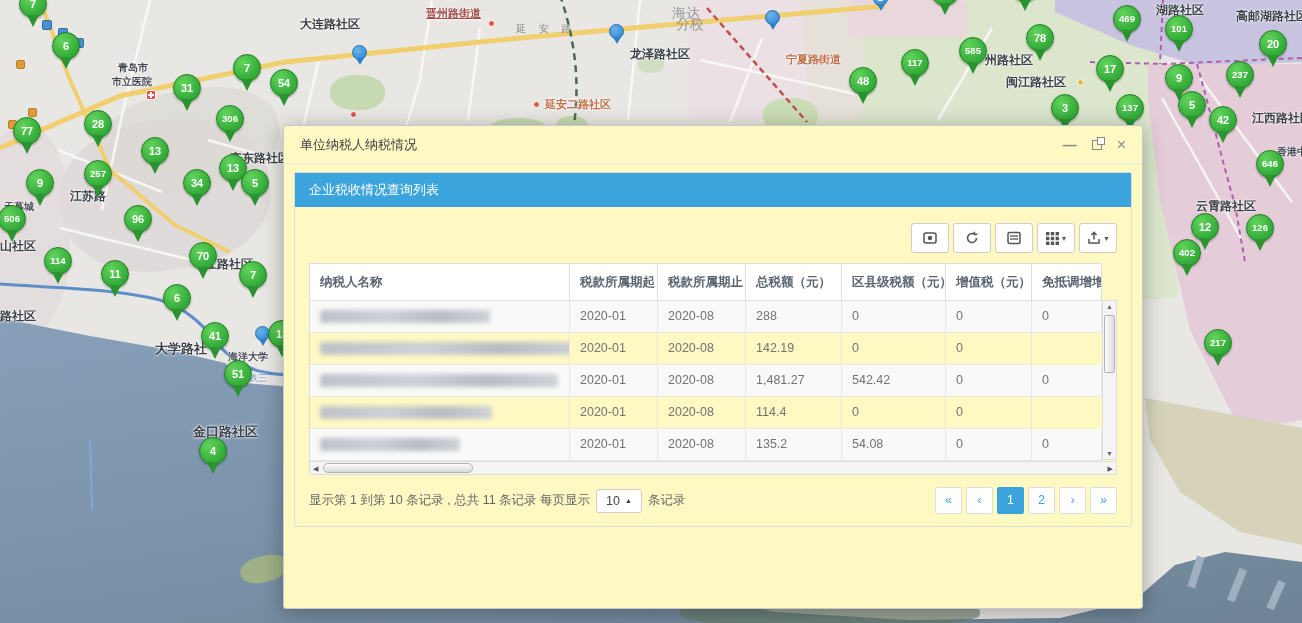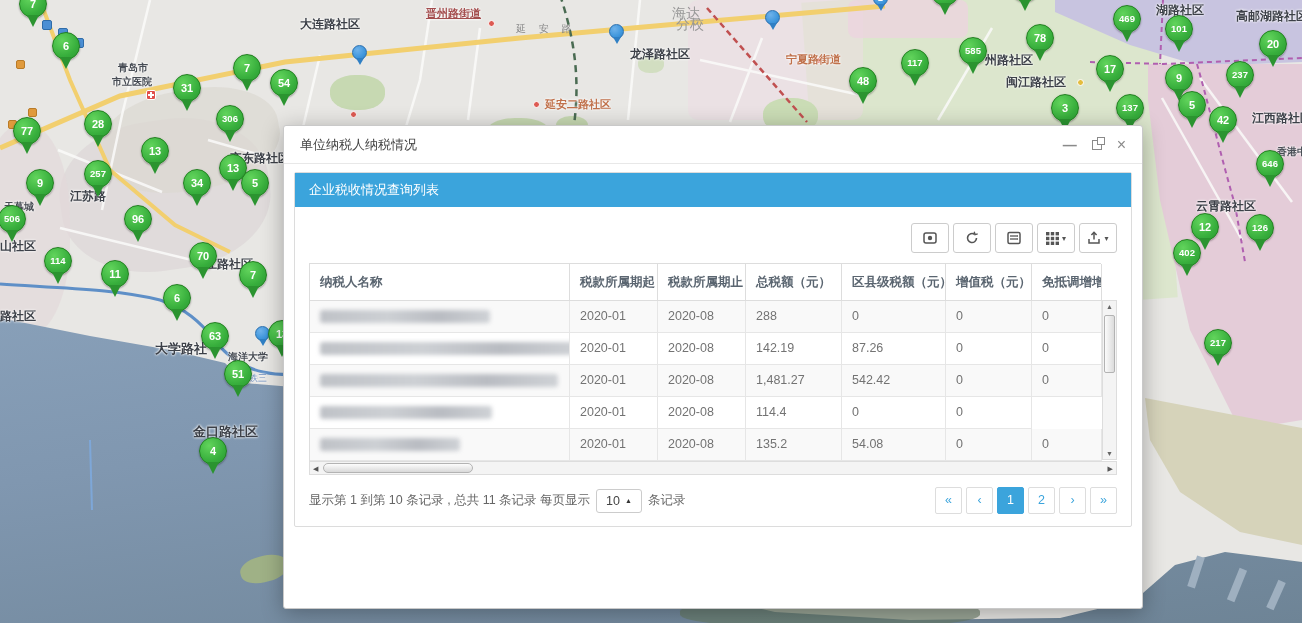--- a/index.html
+++ b/index.html
@@ -49,21 +49,21 @@
   .pin .num.small{font-size:9.5px;}
   .bpin{position:absolute;width:16px;height:23px;margin:-21px 0 0 -8px;z-index:6;cursor:pointer;}
   .bpin .head{position:absolute;top:0;left:0;width:15px;height:15px;border-radius:50%;
      background:radial-gradient(circle at 35% 30%,#6fb2ea,#3f97dd 60%,#2f7fc4);border:1px solid #2a6faf;}
   .bpin .tail{position:absolute;top:13px;left:4px;width:0;height:0;
      border-left:4px solid transparent;border-right:4px solid transparent;border-top:7px solid #2f7fc4;}
   .bpin .num{position:absolute;top:0;left:0;width:15px;height:15px;line-height:15px;text-align:center;
      color:#fff;font-weight:bold;font-size:9px;}
 
   
-  #modal{position:absolute;left:283px;top:125px;width:860px;height:484px;background:#ffffff;
+  #modal{position:absolute;left:283px;top:125px;width:860px;height:484px;background:#fef9c3;
      border:1px solid #c9c9c9;border-radius:3px;box-shadow:0 4px 22px rgba(0,0,0,.3);z-index:20;}
   .m-title{height:38px;display:flex;align-items:center;justify-content:space-between;
      padding:0 16px;border-bottom:1px solid #e8e8e8;font-size:13px;color:#444;}
   .wc{display:flex;align-items:center;gap:15px;color:#8a8a8a;}
   .wc span{cursor:pointer;line-height:1;}
   .wc .mini{font-size:14px;font-weight:bold;}
   .maxi{width:10px;height:10px;border:1px solid #8a8a8a;position:relative;display:inline-block;}
   .maxi::after{content:"";position:absolute;right:-4px;top:-4px;width:6px;height:6px;
      border:1px solid #8a8a8a;background:#fff;}
   .wc .clo{font-size:16px;}
@@ -322,21 +322,21 @@
           <div class="num">70</div>
         </div>
         <div class="pin" style="left: 253px; top: 299px;">
           <div class="head"></div>
           <div class="tail"></div>
           <div class="num">7</div>
         </div>
         <div class="pin" style="left: 215px; top: 360px;">
           <div class="head"></div>
           <div class="tail"></div>
-          <div class="num">63</div>
+          <div class="num">41</div>
         </div>
         <div class="pin" style="left: 238px; top: 398px;">
           <div class="head"></div>
           <div class="tail"></div>
           <div class="num">51</div>
         </div>
         <div class="pin" style="left: 213px; top: 475px;">
           <div class="head"></div>
           <div class="tail"></div>
           <div class="num">4</div>
@@ -564,21 +564,20 @@
                     <div class="td">288</div>
                     <div class="td">0</div>
                     <div class="td">0</div>
                     <div class="td">0</div>
                   </div>
                   <div class="trow">
                     <div class="td"><span class="blurbar" style="width: 258px;"></span></div>
                     <div class="td">2020-01</div>
                     <div class="td">2020-08</div>
                     <div class="td">142.19</div>
-                    <div class="td">87.26</div>
                     <div class="td">0</div>
                     <div class="td">0</div>
                   </div>
                   <div class="trow odd">
                     <div class="td"><span class="blurbar" style="width: 238px;"></span></div>
                     <div class="td">2020-01</div>
                     <div class="td">2020-08</div>
                     <div class="td">1,481.27</div>
                     <div class="td">542.42</div>
                     <div class="td">0</div>

